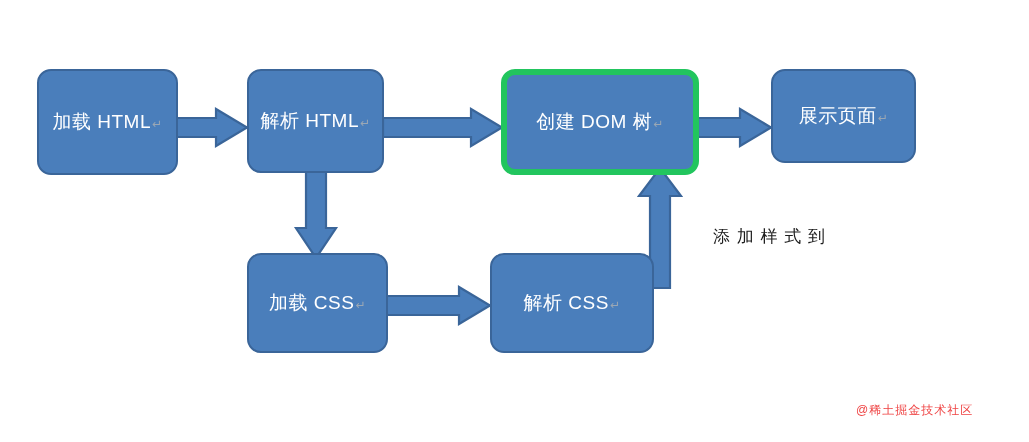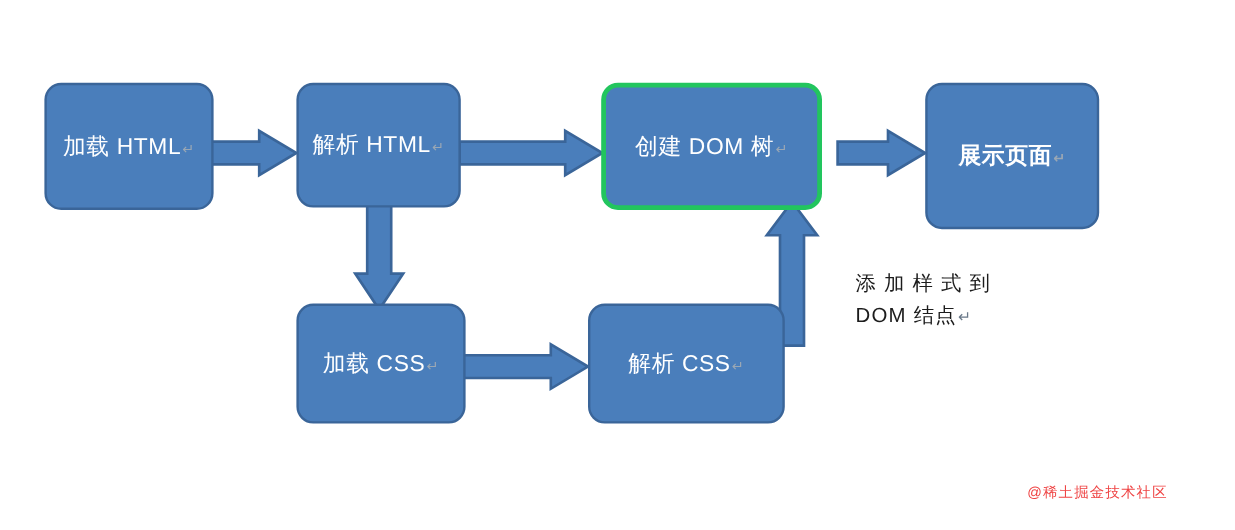--- a/index.html
+++ b/index.html
@@ -96,46 +96,43 @@
       <span>加载 HTML</span><span class="pilcrow">↵</span>
     </span>
   </div>
 
   <div class="node-box" style="left:247px; top:69px; width:137px; height:104px; background:#4a7ebb; border:2px solid #3a6599;">
     <span class="node-label">
       <span>解析 HTML</span><span class="pilcrow">↵</span>
     </span>
   </div>
 
-  <div class="node-box" style="left:501px; top:69px; width:184px; height:106px; background:#4a7ebb; border:4px solid #22c55e;">
+  <div class="node-box" style="left:501px; top:69px; width:198px; height:106px; background:#4a7ebb; border:6px solid #22c55e;">
     <span class="node-label">
       <span>创建 DOM 树</span><span class="pilcrow">↵</span>
     </span>
   </div>
 
-  <div class="node-box" style="left:771px; top:69px; width:145px; height:122px; background:#4a7ebb; border:2px solid #3a6599;font-weight:bold;">
+  <div class="node-box" style="left:771px; top:69px; width:145px; height:94px; background:#4a7ebb; border:2px solid #3a6599;">
     <span class="node-label">
       <span>展示页面</span><span class="pilcrow">↵</span>
     </span>
   </div>
 
   <div class="node-box" style="left:247px; top:253px; width:141px; height:100px; background:#4a7ebb; border:2px solid #3a6599;text-align:center;">
     <span class="node-label">
       <span>加载 CSS</span><span class="pilcrow">↵</span>
     </span>
   </div>
 
   <div class="node-box" style="left:490px; top:253px; width:164px; height:100px; background:#4a7ebb; border:2px solid #3a6599;">
     <span class="node-label">
       <span>解析 CSS</span><span class="pilcrow">↵</span>
     </span>
   </div>
 
   <div class="annotation" style="left:697px; top:224px;margin-left:16px;">
     <div>添 加 样 式 到</div>
-    <div>
-      <span>DOM 结点</span><span class="pilcrow">↵</span>
-    </div>
   </div>
 
   <div class="watermark" style="left:856px; top:402px;">@稀土掘金技术社区</div>
 
 </div>
 
 </body></html>

